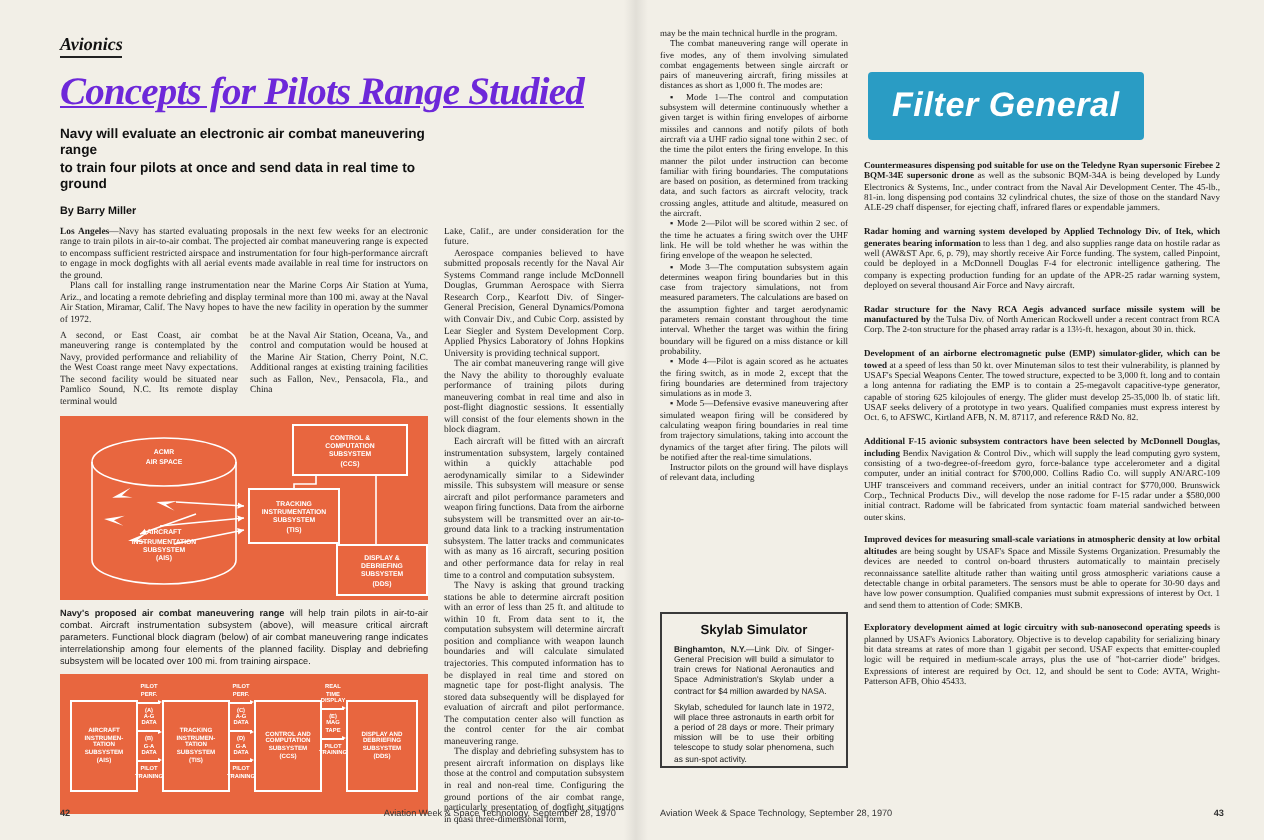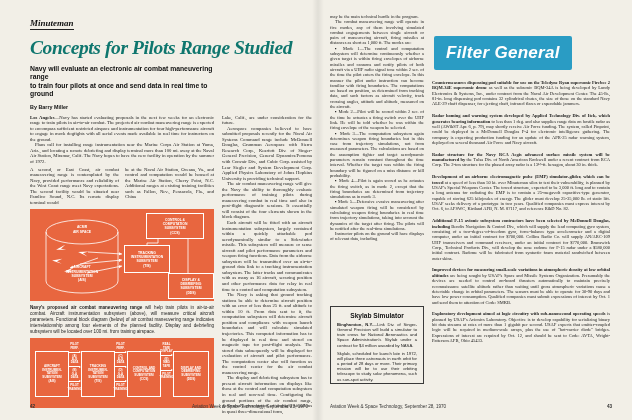--- a/index.html
+++ b/index.html
@@ -7,22 +7,22 @@
           font-family:"Liberation Serif",serif;color:#1a1a1a;}
   .gutter{position:absolute;left:312px;top:0;width:12px;height:420px;
           background:linear-gradient(90deg,rgba(0,0,0,0) 0%,rgba(0,0,0,0.07) 50%,rgba(0,0,0,0) 100%);}
   .page{position:absolute;top:0;height:420px;box-sizing:border-box;}
   .page-left{left:0;width:316px;padding:12px 4px 0 30px;}
   .page-right{left:316px;width:316px;padding:14px 22px 0 14px;}
 
   
   .kicker{display:inline-block;font:italic bold 9px "Liberation Serif",serif;color:#111;
           border-bottom:1px solid #222;padding-bottom:1px;margin-bottom:5px;}
-  .title{font:italic bold 19.5px "Liberation Serif",serif;letter-spacing:-0.4px;color:#0f766e;
-         margin:2px 0 6px 0;white-space:nowrap;}
+  .title{font:italic bold 19.5px "Liberation Serif",serif;letter-spacing:-0.4px;color:#6d28d9;
+         margin:2px 0 6px 0;white-space:nowrap;text-decoration:underline;}
   .deck{font:bold 6.8px "Liberation Sans",sans-serif;line-height:8.4px;color:#111;
         white-space:pre-line;margin-bottom:5px;width:190px;}
   .byline{font:bold 5.4px "Liberation Sans",sans-serif;color:#111;margin-bottom:5px;}
 
   
   .bt{font-size:4.7px;line-height:5.55px;text-align:justify;}
   .bt p{margin:0;}
   .bt p + p{text-indent:5px;}
   .lp-body{display:flex;gap:8px;}
   .lp-main{width:184px;}
@@ -75,21 +75,21 @@
   .skylab-title{font:bold 6.6px "Liberation Sans",sans-serif;text-align:center;margin:0 0 3px 0;color:#111;}
   .skylab p{font-family:"Liberation Sans",sans-serif;font-size:4.2px;line-height:5.15px;
             text-align:justify;margin:0 0 3px 0;color:#222;}
 </style>
 </head>
 <body>
 
 <div class="spread">
 
   <div class="page page-left">
-    <div class="kicker">Minuteman</div>
+    <div class="kicker">Avionics</div>
     <div class="title">Concepts for Pilots Range Studied</div>
     <div class="deck">Navy will evaluate an electronic air combat maneuvering range
 to train four pilots at once and send data in real time to ground</div>
     <div class="byline">By Barry Miller</div>
 
     <div class="lp-body">
       <div class="lp-main">
         <div class="bt">
           <p><b>Los Angeles</b><span>—Navy has started evaluating proposals in the next few weeks for an electronic range to train pilots in air-to-air combat. The projected air combat maneuvering range is expected to encompass sufficient restricted airspace and instrumentation for four high-performance aircraft to engage in mock dogfights with all aerial events made available in real time for instructors on the ground.</span></p>
           <p>Plans call for installing range instrumentation near the Marine Corps Air Station at Yuma, Ariz., and locating a remote debriefing and display terminal more than 100 mi. away at the Naval Air Station, Miramar, Calif. The Navy hopes to have the new facility in operation by the summer of 1972.</p>

